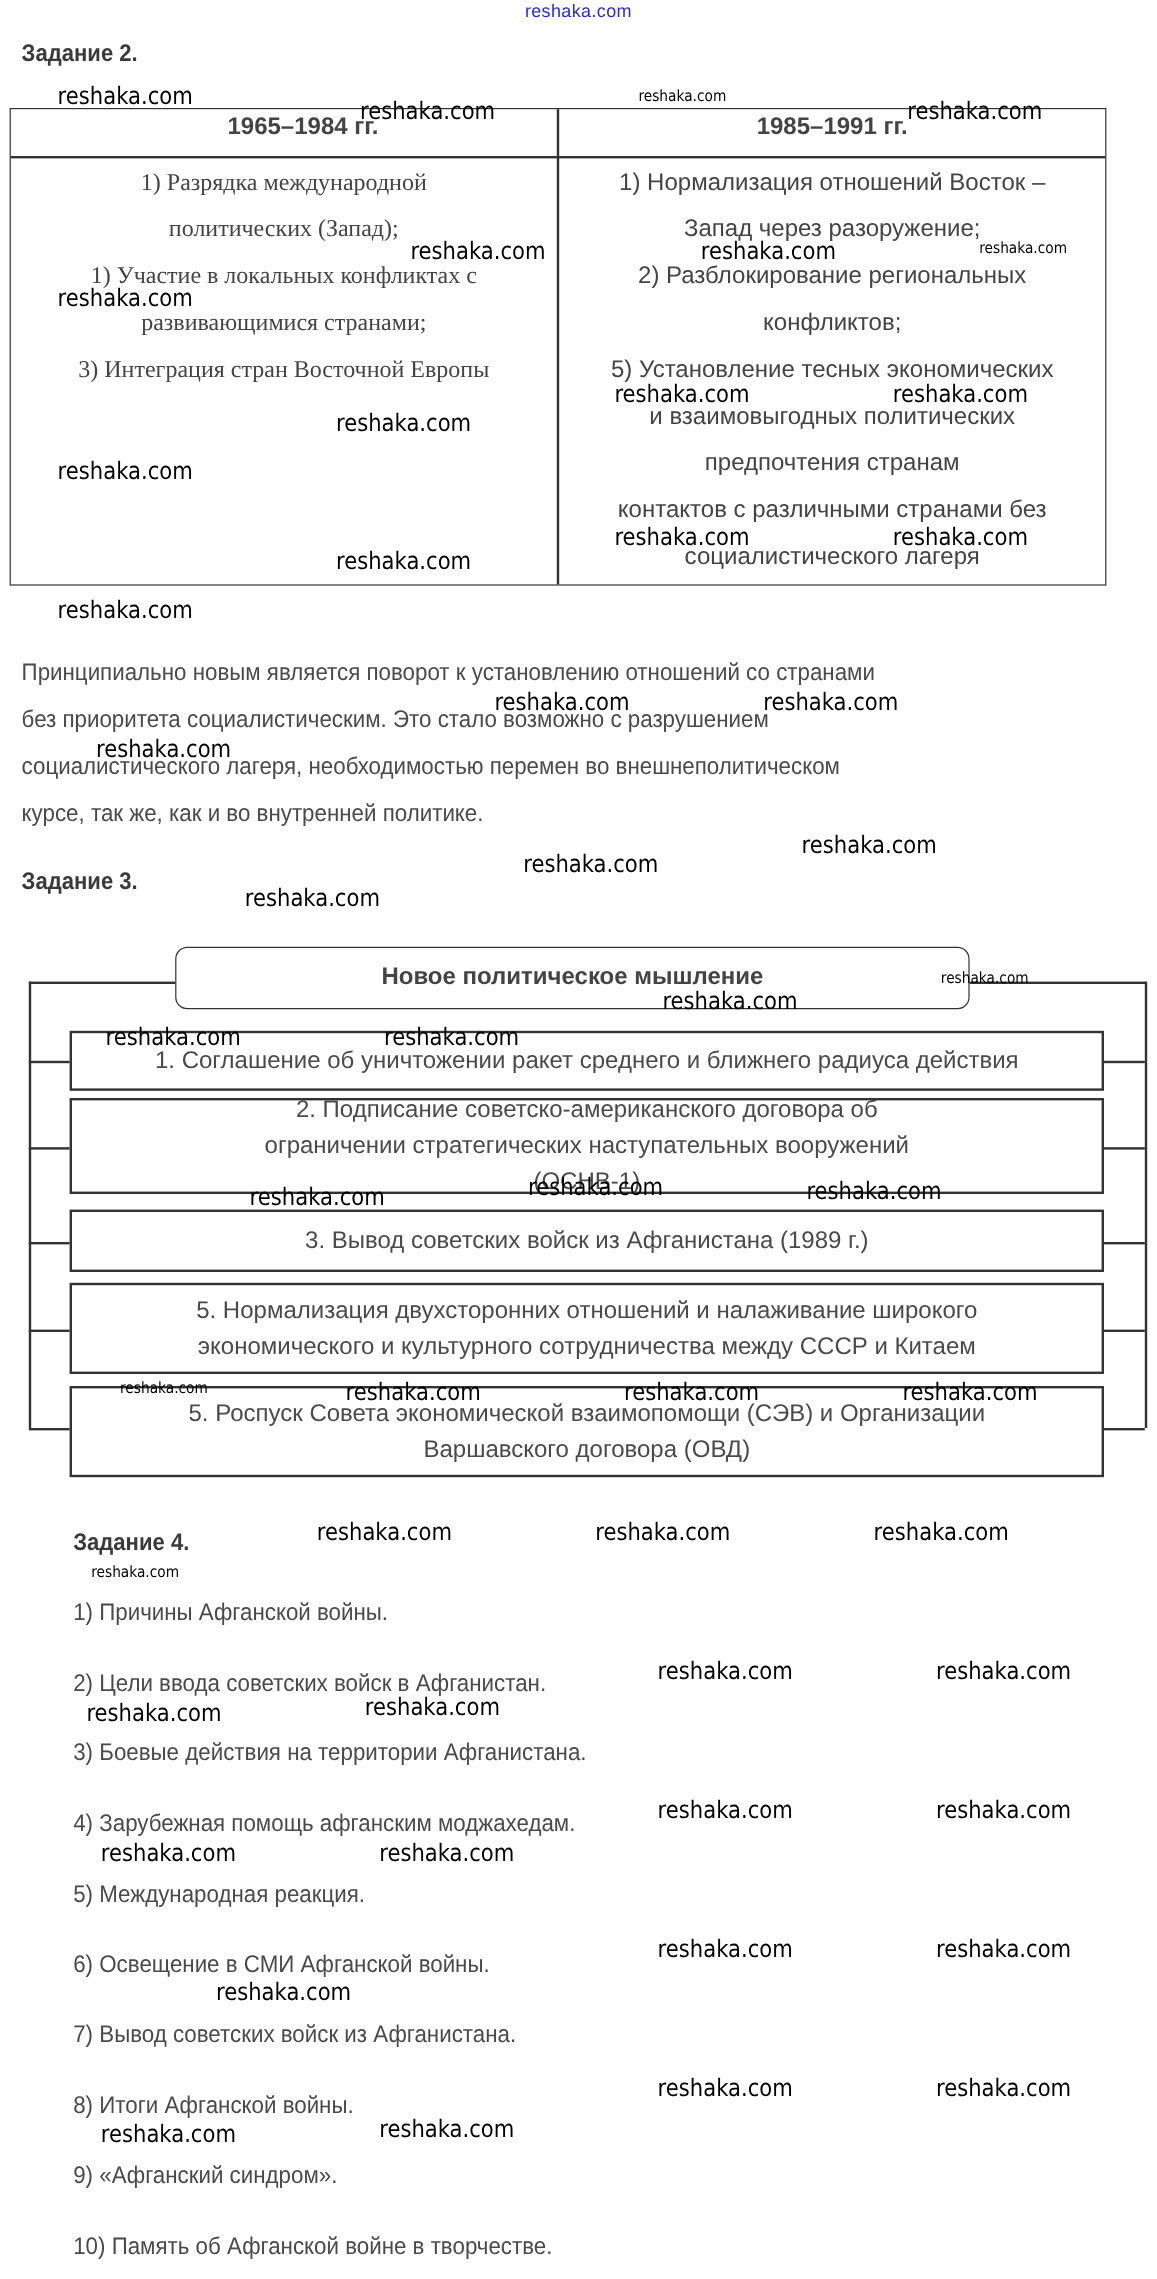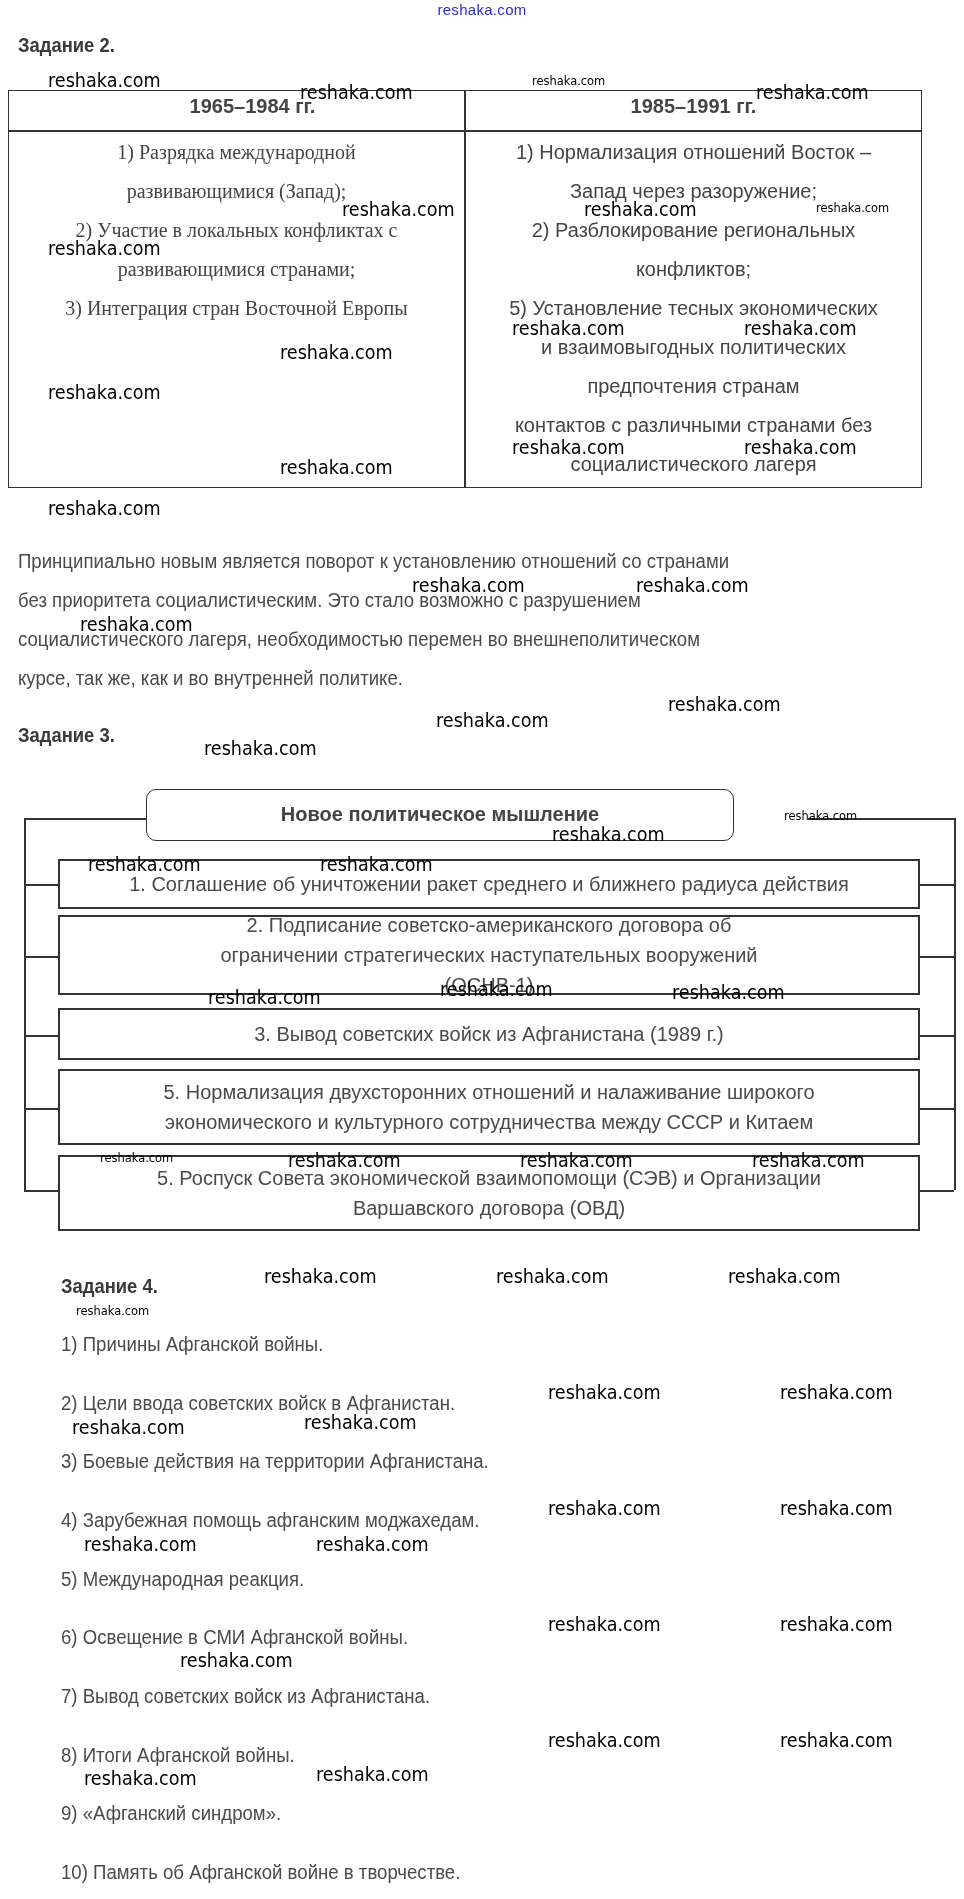--- a/index.html
+++ b/index.html
@@ -21,21 +21,21 @@
   .t2-table { position: absolute; left: 8px; top: 90px; width: 914px; height: 398px; border: 1.5px solid #333; }
   .t2-colsep { position: absolute; left: 455px; top: 0; width: 1.5px; height: 100%; background: #333; }
   .t2-headsep { position: absolute; left: 0; top: 39px; width: 100%; height: 1.5px; background: #333; }
   .t2-head { position: absolute; top: 4px; height: 30px; text-align: center; font-weight: bold; font-size: 20px; color: #444; }
   .t2-cell { position: absolute; top: 42px; text-align: center; font-size: 20px; line-height: 39px; color: #444; }
 
   .para { position: absolute; left: 18px; width: 920px; font-size: 20px; line-height: 39px; color: #4a4a4a; transform: scaleX(0.93); transform-origin: left top; }
 
   
   .diag-title {
-    position: absolute; left: 146px; top: 789px; width: 588px; height: 52px;
+    position: absolute; left: 146px; top: 789px; width: 662px; height: 52px;
     border: 1.5px solid #333; border-radius: 10px; text-align: center;
     font-size: 20px; font-weight: bold; line-height: 48px; color: #444;
   }
   .line { position: absolute; background: #333; }
   .dbox {
     position: absolute; left: 58px; width: 862px; border: 2.5px solid #333;
     display: flex; align-items: center; justify-content: center; text-align: center;
     font-size: 20px; line-height: 30px; color: #4a4a4a; padding: 0 10px;
   }
 
@@ -52,22 +52,22 @@
 <div class="heading" style="left:18px; top:34px;">Задание 2.</div>
 
 <div class="t2-table">
   <div class="t2-colsep"></div>
   <div class="t2-headsep"></div>
   <div class="t2-head" style="left:16px; width:455px;">1965–1984 гг.</div>
   <div class="t2-head" style="left:457px; width:455px;">1985–1991 гг.</div>
 
   <div class="t2-cell" style="left:0; width:455px;font-family:Liberation Serif, serif;">
     <div>1) Разрядка международной</div>
-    <div>развивающимися (Запад);</div>
-    <div>2) Участие в локальных конфликтах с</div>
+    <div>политических (Запад);</div>
+    <div>1) Участие в локальных конфликтах с</div>
     <div>развивающимися странами;</div>
     <div>3) Интеграция стран Восточной Европы</div>
   </div>
   <div class="t2-cell" style="left:457px; width:455px;">
     <div>1) Нормализация отношений Восток –</div>
     <div>Запад через разоружение;</div>
     <div>2) Разблокирование региональных</div>
     <div>конфликтов;</div>
     <div>5) Установление тесных экономических</div>
     <div>и взаимовыгодных политических</div>

